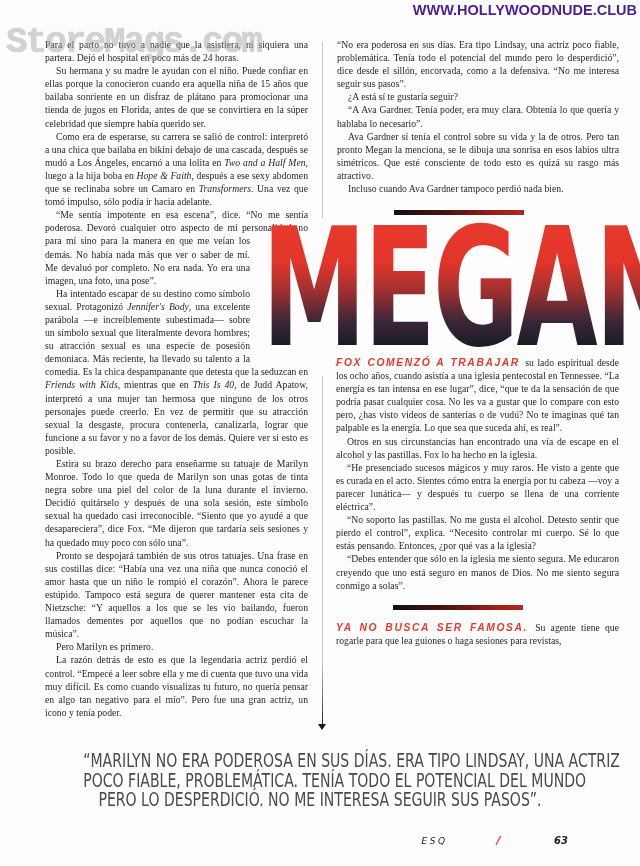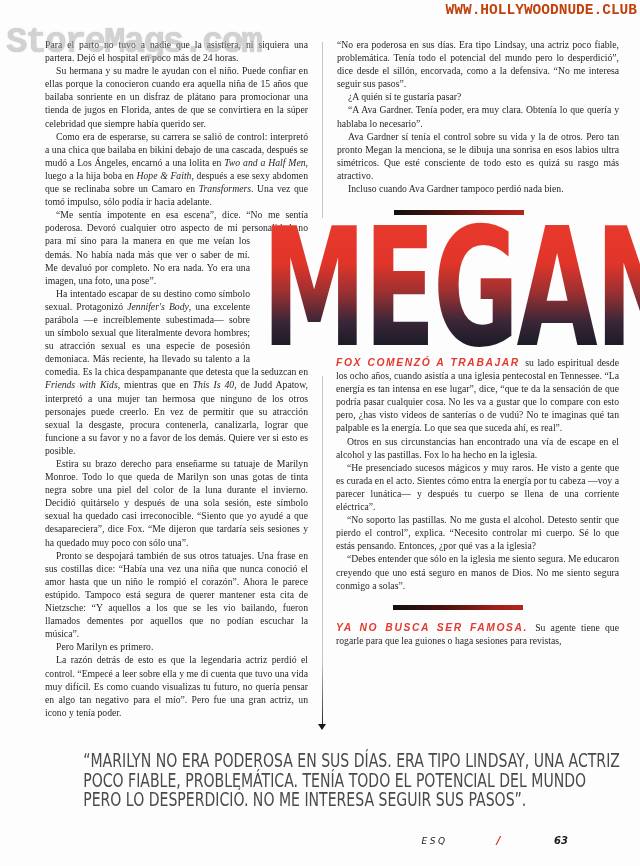--- a/index.html
+++ b/index.html
@@ -4,21 +4,21 @@
 <style>
   html,body{margin:0;padding:0;background:#ffffff;}
   .page{position:relative;width:640px;height:866px;background:#fdfdfd;overflow:hidden;
         font-family:"Liberation Serif","DejaVu Serif",serif;color:#27272b;}
 
   
   .wm-left{position:absolute;left:6px;top:22px;z-index:5;
            font-family:Liberation Mono, monospace;font-weight:bold;font-size:36px;letter-spacing:-2px;
            color:#a8a8a8;opacity:.5;text-shadow:0 0 1px #7c7c7c, 0 0 2px #e8e8e8;}
   .wm-right{position:absolute;right:3px;top:2px;z-index:6;
-            font-family:Liberation Mono, monospace;font-weight:bold;font-size:14.5px;color:#c2410c;
+            font-family:Liberation Sans, sans-serif;font-weight:bold;font-size:14.5px;color:#4c1d95;
             text-shadow:-2px 0 0 #fff,2px 0 0 #fff,0 -2px 0 #fff,0 2px 0 #fff,
                         -1px -1px 0 #fff,1px -1px 0 #fff,-1px 1px 0 #fff,1px 1px 0 #fff;}
 
   
   .col{position:absolute;font-size:9.7px;line-height:13.1px;text-align:justify;hyphens:auto;}
   .col p{margin:0;}
   .col p.ind{text-indent:11px;}
   .col-left{left:45px;top:38px;width:263px;}
   .col-rt{left:337px;top:38px;width:282px;}
   .col-rb{left:336px;top:356px;width:283px;}
@@ -45,21 +45,21 @@
             font-size:164px;line-height:1;letter-spacing:-4px;
             transform:scaleX(0.64);transform-origin:left top;
             background:linear-gradient(180deg,#e93b2e 0%,#e23529 34%,#9c3031 52%,#3a2638 70%,#181a24 86%,#0e0f15 100%);
             -webkit-background-clip:text;background-clip:text;color:transparent;}
 
   
   .lead{color:#e23a2e;font-family:"Liberation Sans","DejaVu Sans",sans-serif;
         font-weight:bold;font-style:italic;font-size:10.3px;letter-spacing:1.6px;}
 
   
-  .quote{position:absolute;left:0;top:751px;width:640px;text-align:left;z-index:2;color:#4a4a4d;}
+  .quote{position:absolute;left:0;top:751px;width:640px;text-align:center;z-index:2;color:#4a4a4d;}
   .qline{font-family:"DejaVu Sans","Liberation Sans",sans-serif;font-size:19px;line-height:19.5px;
          white-space:nowrap;transform:scaleX(0.74);transform-origin:center top;}
 
   
   .footer{position:absolute;right:72px;top:834px;font-family:"DejaVu Sans",sans-serif;
           font-size:9px;font-style:italic;letter-spacing:2.5px;color:#1c1c1e;display:flex;align-items:baseline;gap:48px;}
   .folio-slash{color:#d5342b;font-weight:bold;margin:0 3px 0 1px;font-size:11px;}
   .folio-num{font-weight:bold;font-size:10px;letter-spacing:0;}
 </style>
 </head>
@@ -82,21 +82,21 @@
     <p class="ind">“Me sentía impotente en esa escena”, dice. “No me sentía poderosa. Devoró cualquier otro aspecto de mi personalidad, no para mí sino para la manera en que me veían los demás. No había nada más que ver o saber de mí. Me devaluó por completo. No era nada. Yo era una imagen, una foto, una pose”.</p>
     <p class="ind"><span>Ha intentado escapar de su destino como símbolo sexual. Protagonizó </span><span style="font-style: italic;">Jennifer's Body</span><span>, una excelente parábola —e increíblemente subestimada— sobre un símbolo sexual que literalmente devora hombres; su atracción sexual es una especie de posesión demoniaca. Más reciente, ha llevado su talento a la comedia. Es la chica despampanante que detesta que la seduzcan en </span><span style="font-style: italic;">Friends with Kids</span><span>, mientras que en </span><span style="font-style: italic;">This Is 40</span><span>, de Judd Apatow, interpretó a una mujer tan hermosa que ninguno de los otros personajes puede creerlo. En vez de permitir que su atracción sexual la desgaste, procura contenerla, canalizarla, lograr que funcione a su favor y no a favor de los demás. Quiere ver si esto es posible.</span></p>
     <p class="ind">Estira su brazo derecho para enseñarme su tatuaje de Marilyn Monroe. Todo lo que queda de Marilyn son unas gotas de tinta negra sobre una piel del color de la luna durante el invierno. Decidió quitárselo y después de una sola sesión, este símbolo sexual ha quedado casi irreconocible. “Siento que yo ayudé a que desapareciera”, dice Fox. “Me dijeron que tardaría seis sesiones y ha quedado muy poco con sólo una”.</p>
     <p class="ind">Pronto se despojará también de sus otros tatuajes. Una frase en sus costillas dice: “Había una vez una niña que nunca conoció el amor hasta que un niño le rompió el corazón”. Ahora le parece estúpido. Tampoco está segura de querer mantener esta cita de Nietzsche: “Y aquellos a los que se les vio bailando, fueron llamados dementes por aquellos que no podían escuchar la música”.</p>
     <p class="ind">Pero Marilyn es primero.</p>
     <p class="ind">La razón detrás de esto es que la legendaria actriz perdió el control. “Empecé a leer sobre ella y me di cuenta que tuvo una vida muy difícil. Es como cuando visualizas tu futuro, no quería pensar en algo tan negativo para el mío”. Pero fue una gran actriz, un icono y tenía poder.</p>
   </div>
 
   <div class="col col-rt">
     <p>“No era poderosa en sus días. Era tipo Lindsay, una actriz poco fiable, problemática. Tenía todo el potencial del mundo pero lo desperdició”, dice desde el sillón, encorvada, como a la defensiva. “No me interesa seguir sus pasos”.</p>
-    <p class="ind">¿A quién sí te gustaría pasar?</p>
+    <p class="ind">¿A está sí te gustaría seguir?</p>
     <p class="ind">“A Ava Gardner. Tenía poder, era muy clara. Obtenía lo que quería y hablaba lo necesario”.</p>
     <p class="ind">Ava Gardner sí tenía el control sobre su vida y la de otros. Pero tan pronto Megan la menciona, se le dibuja una sonrisa en esos labios ultra simétricos. Que esté consciente de todo esto es quizá su rasgo más atractivo.</p>
     <p class="ind">Incluso cuando Ava Gardner tampoco perdió nada bien.</p>
     <div class="bar bar-flow1"></div>
   </div>
 
   <div class="headline">MEGAN</div>
 
   <div class="col col-rb">
     <p><span class="lead">FOX COMENZÓ A TRABAJAR </span><span>su lado espiritual desde los ocho años, cuando asistía a una iglesia pentecostal en Tennessee. “La energía es tan intensa en ese lugar”, dice, “que te da la sensación de que podría pasar cualquier cosa. No les va a gustar que lo compare con esto pero, ¿has visto videos de santerías o de vudú? No te imaginas qué tan palpable es la energía. Lo que sea que suceda ahí, es real”.</span></p>

